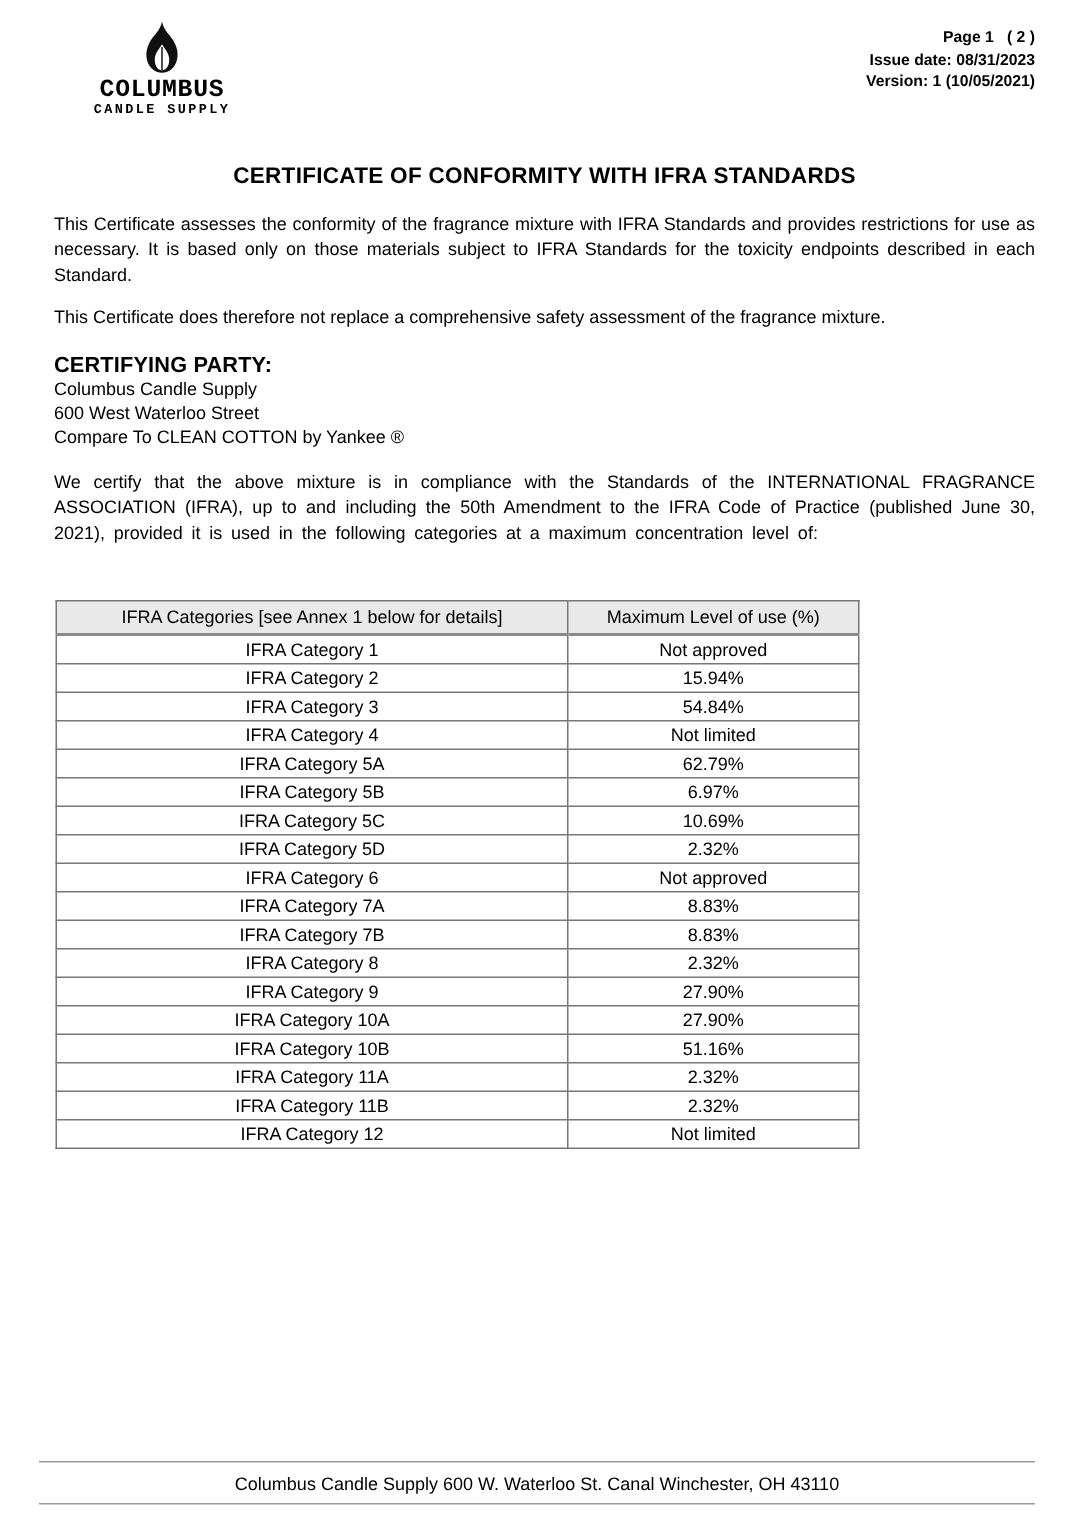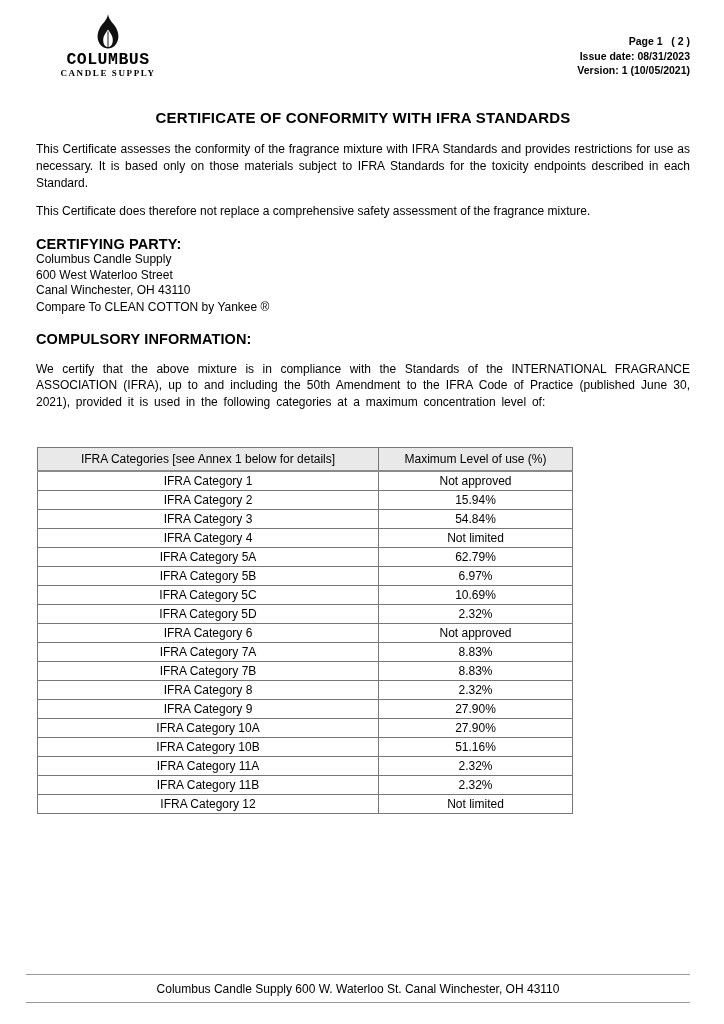--- a/index.html
+++ b/index.html
@@ -21,28 +21,28 @@
   .logo-flame { display: block; margin: 0 auto; }
   .logo-name {
     font-family: Liberation Mono, monospace;
     font-weight: bold;
     font-size: 16.5px;
     letter-spacing: 0.5px;
     line-height: 17px;
     white-space: nowrap;
   }
   .logo-sub {
-    font-family: Liberation Serif, serif;
+    font-family: Liberation Mono, monospace;
     font-weight: bold;
     font-size: 9px;
     letter-spacing: 1.6px;
     line-height: 11px;
     white-space: nowrap;
   }
-  .doc-meta { text-align: right; font-size: 10.5px; font-weight: bold; line-height: 14.5px; padding-top: 4px; margin-top: 16px; }
+  .doc-meta { text-align: right; font-size: 10.5px; font-weight: bold; line-height: 14.5px; padding-top: 4px; }
   .doc-meta div { white-space: pre; }
   
   .doc-title {
     text-align: center;
     font-size: 15px;
     font-weight: bold;
     margin-top: 21px;
     letter-spacing: 0.2px;
   }
   
@@ -131,25 +131,23 @@
   </div>
 
   <div class="doc-title">CERTIFICATE OF CONFORMITY WITH IFRA STANDARDS</div>
 
   <div class="para">This Certificate assesses the conformity of the fragrance mixture with IFRA Standards and provides restrictions for use as necessary. It is based only on those materials subject to IFRA Standards for the toxicity endpoints described in each Standard.</div>
   <div class="para single">This Certificate does therefore not replace a comprehensive safety assessment of the fragrance mixture.</div>
 
   <div class="section-head">CERTIFYING PARTY:</div>
   <div class="addr-line">Columbus Candle Supply</div>
   <div class="addr-line">600 West Waterloo Street</div>
-  <div class="addr-line">Canal Winchester, OH 43110</div>
 
   <div class="scope-line">Compare To CLEAN COTTON by Yankee ®</div>
 
-  <div class="section-head">COMPULSORY INFORMATION:</div>
   <div class="compulsory-para">We certify that the above mixture is in compliance with the Standards of the INTERNATIONAL FRAGRANCE ASSOCIATION (IFRA), up to and including the 50th Amendment to the IFRA Code of Practice (published June 30, 2021), provided it is used in the following categories at a maximum concentration level of:</div>
 
   <table class="ifra-table">
     <colgroup>
         <col class="c1">
         <col class="c2">
       </colgroup>
     <thead>
       <tr>
         <th>IFRA Categories [see Annex 1 below for details]</th>

